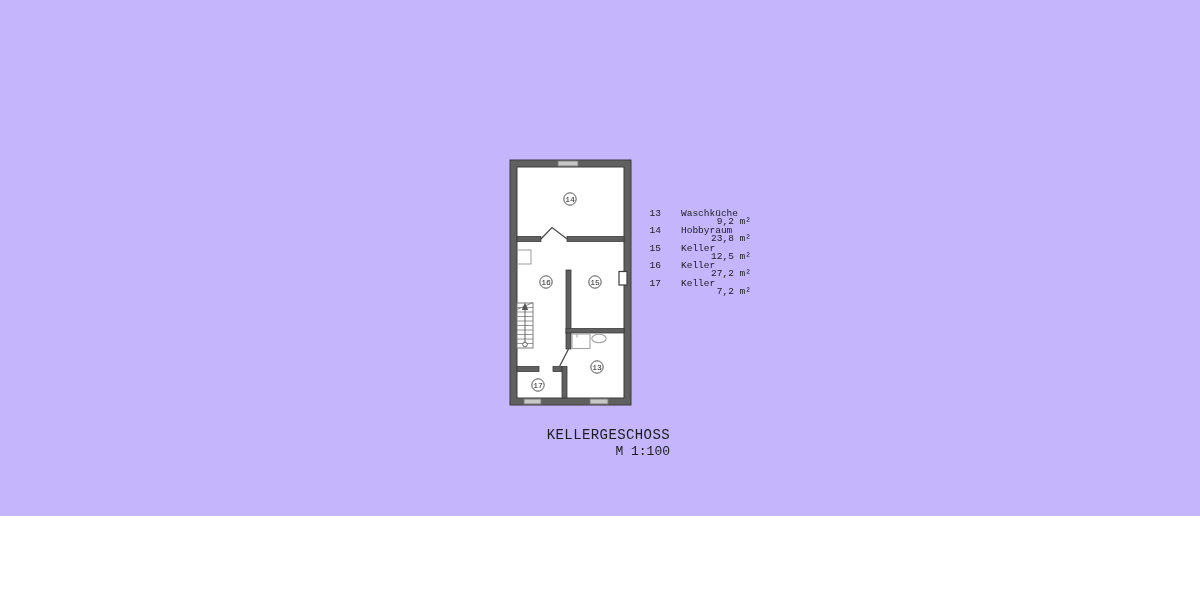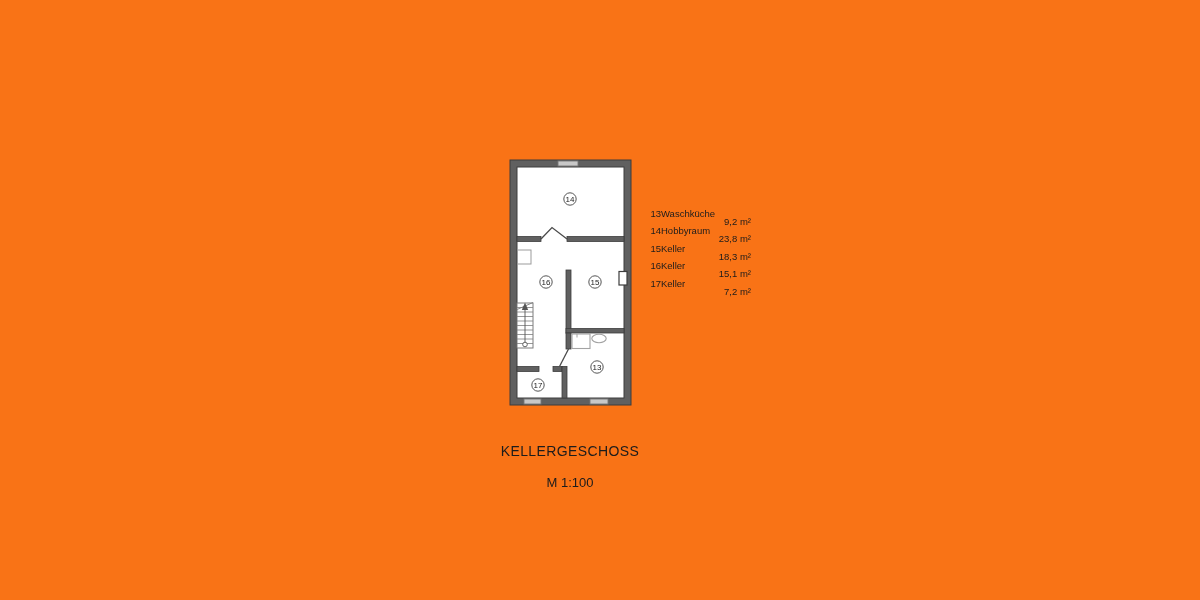--- a/index.html
+++ b/index.html
@@ -1,37 +1,37 @@
 <!DOCTYPE html>
 <html><head>
 <meta charset="utf-8">
 <style>
   html,body{margin:0;padding:0;background:#ffffff;}
   .canvas{
     position:relative;
-    width:1200px;height:600px;
-    background:#f97316;
-    font-family:Liberation Sans, sans-serif;
+    width:1200px;height:516px;
+    background:#c4b5fd;
+    font-family:Liberation Mono, monospace;
     overflow:hidden;
   }
   svg{position:absolute;left:0;top:0;}
   .legend{
     position:absolute;left:648px;top:205px;width:103px;
     font-size:9.5px;line-height:17.4px;color:#1c1c1c;
   }
   .legend-row{position:relative;height:17.4px;display:flex;white-space:nowrap;}
   .lg-nr{width:13px;text-align:right;flex:none;}
-  .lg-name{margin-left:0;flex:none;}
+  .lg-name{margin-left:20px;flex:none;}
   .lg-area{position:absolute;right:0;top:8px;}
   .title-block{
-    position:absolute;left:470px;top:443px;width:200px;
-    text-align:center;color:#1c1c1c;
+    position:absolute;left:470px;top:427px;width:200px;
+    text-align:right;color:#1c1c1c;
   }
   .title-main{font-size:14px;letter-spacing:0.4px;line-height:16px;}
-  .title-scale{font-size:13px;line-height:15px;margin-top:16px;}
+  .title-scale{font-size:13px;line-height:15px;margin-top:1px;}
   .room-label-text{font-size:8px;fill:#222222;text-anchor:middle;}
 </style>
 </head>
 <body>
 
 <div class="canvas">
 
   <svg width="1200" height="600" viewBox="0 0 1200 600">
     <g>
 
@@ -124,26 +124,26 @@
       <span class="lg-area">9,2 m²</span>
     </div>
     <div class="legend-row">
       <span class="lg-nr">14</span>
       <span class="lg-name">Hobbyraum</span>
       <span class="lg-area">23,8 m²</span>
     </div>
     <div class="legend-row">
       <span class="lg-nr">15</span>
       <span class="lg-name">Keller</span>
-      <span class="lg-area">18,3 m²</span>
+      <span class="lg-area">12,5 m²</span>
     </div>
     <div class="legend-row">
       <span class="lg-nr">16</span>
       <span class="lg-name">Keller</span>
-      <span class="lg-area">15,1 m²</span>
+      <span class="lg-area">27,2 m²</span>
     </div>
     <div class="legend-row">
       <span class="lg-nr">17</span>
       <span class="lg-name">Keller</span>
       <span class="lg-area">7,2 m²</span>
     </div>
   </div>
 
   <div class="title-block">
     <div class="title-main">KELLERGESCHOSS</div>

